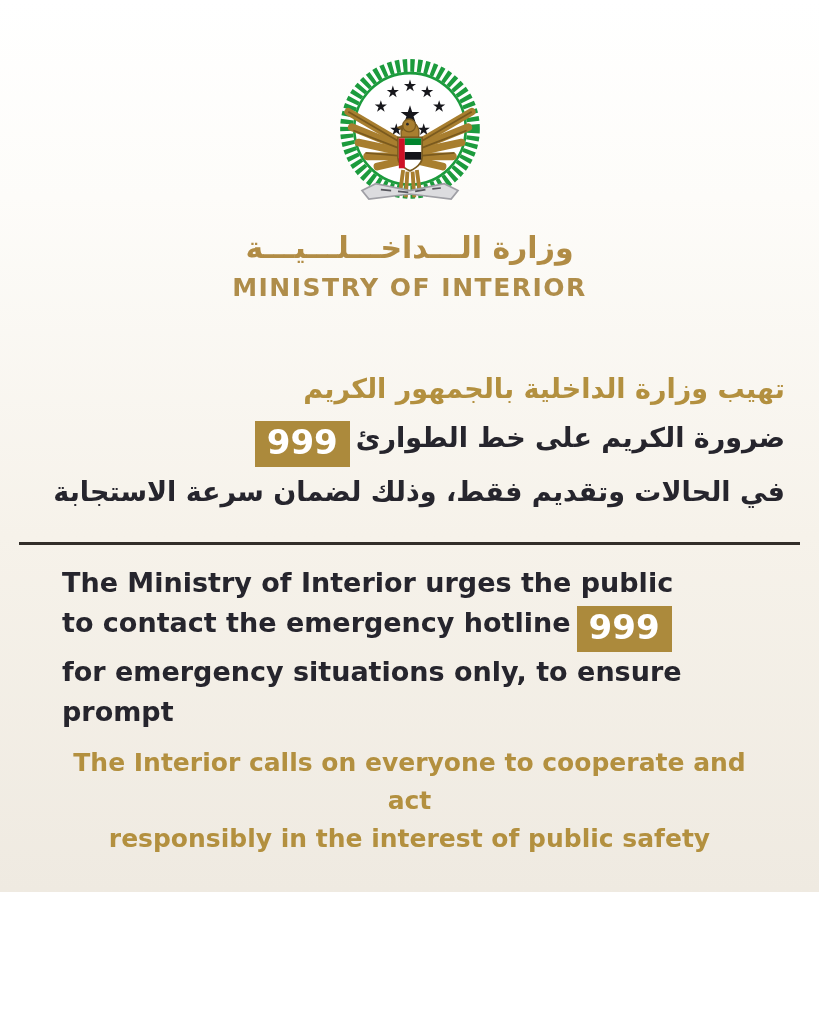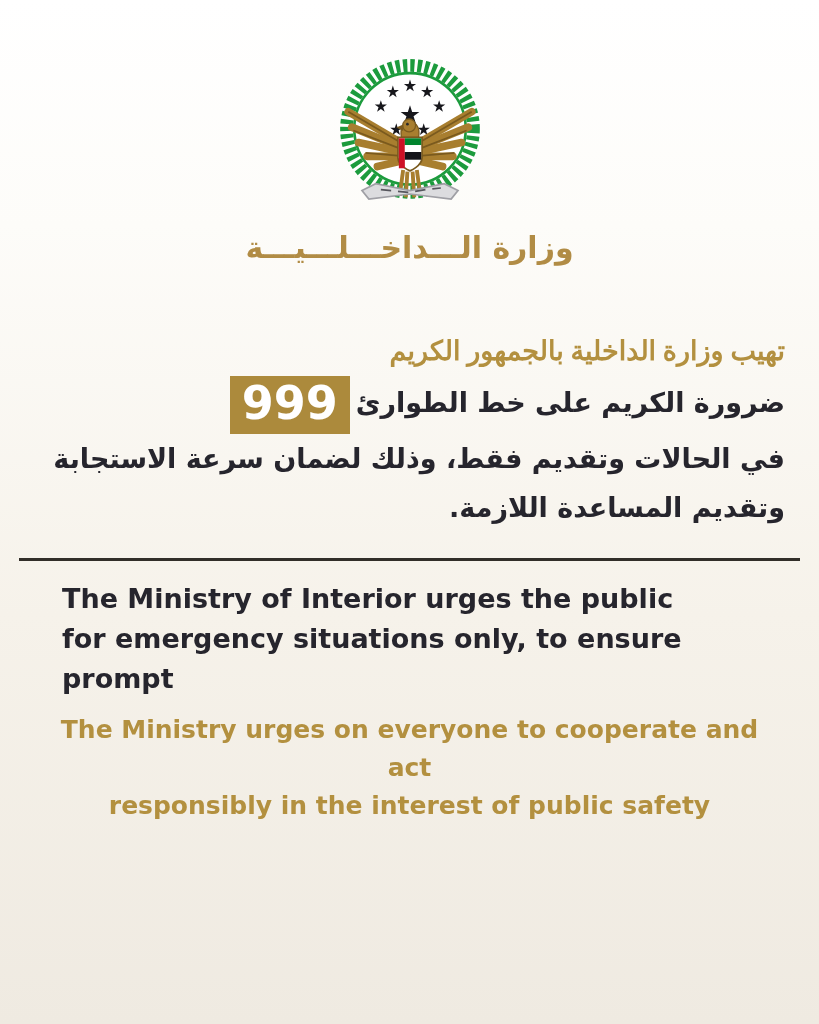--- a/index.html
+++ b/index.html
@@ -1,44 +1,44 @@
 <!DOCTYPE html>
 <html lang="en"><head>
 <meta charset="utf-8">
 <style>
   html,body{margin:0;padding:0;}
   body{
     width:819px;height:1024px;overflow:hidden;
     font-family:"DejaVu Sans","Liberation Sans",sans-serif;
   }
   .poster{
-    position:relative;width:819px;height:1024px;
+    position:relative;width:819px;height:892px;
     background:linear-gradient(180deg,#FFFFFF 0%,#FDFCF9 22%,#F6F2EA 60%,#EFEAE1 100%);
   }
   
   .emblem-wrap{padding-top:50px;display:flex;justify-content:center;}
   .emblem-wrap svg{display:block;}
   .arabic-title{
     margin-top:12px;text-align:center;direction:rtl;
     color:#B18C45;font-size:30px;font-weight:bold;letter-spacing:1px;
   }
   .english-title{
     margin-top:8px;text-align:center;
     color:#AF8D4A;font-size:25px;font-weight:bold;letter-spacing:1.5px;
   }
   
   .arabic-block{
     margin-top:62px;padding:0 34px 0 30px;direction:rtl;text-align:right;
     font-size:27px;font-weight:bold;line-height:49px;color:#26252D;
   }
-  .arabic-block .gold{color:#B3903F;font-family:Liberation Serif, serif;}
+  .arabic-block .gold{color:#B3903F;}
   
   .badge{
     display:inline-block;background:#AC8A3C;color:#FFFFFF;
-    font-weight:bold;font-size:46px;line-height:1;
+    font-weight:bold;font-size:34px;line-height:1;
     padding:4px 12px 8px;margin:0 6px;vertical-align:-7px;
   }
   
   .divider{margin:26px 19px 0 19px;border:none;border-top:3px solid #322E29;}
   
   .english-block{
     margin-top:18px;padding-left:62px;padding-right:52px;
     font-size:27px;font-weight:bold;line-height:40px;color:#26252D;
     text-align:left;
   }
@@ -130,35 +130,38 @@
           <line x1="66" y1="163" x2="78" y2="164"></line>
           <line x1="86" y1="165" x2="98" y2="166"></line>
           <line x1="106" y1="165" x2="118" y2="163"></line>
           <line x1="126" y1="162" x2="136" y2="161"></line>
         </g>
       </g>
     </svg>
   </div>
 
   <div class="arabic-title">وزارة الـــداخـــلـــيـــة</div>
+  <div class="english-title">MINISTRY OF INTERIOR</div>
 
   <div class="arabic-block">
     <div class="gold">تهيب وزارة الداخلية بالجمهور الكريم</div>
     <div>
       <span>ضرورة الكريم على خط الطوارئ</span><span class="badge">999</span>
     </div>
     <div>في الحالات وتقديم فقط، وذلك لضمان سرعة الاستجابة</div>
-    <div>وتقديم المساعدة اللازمة.</div>
   </div>
 
   <hr class="divider">
 
   <div class="english-block">
     <div>The Ministry of Interior urges the public</div>
+    <div>
+      <span>to contact the emergency hotline</span><span class="badge">999</span>
+    </div>
     <div>for emergency situations only, to ensure prompt</div>
   </div>
 
   <div class="gold-note">
-    <div>The Ministry urges on everyone to cooperate and act</div>
+    <div>The Interior calls on everyone to cooperate and act</div>
     <div>responsibly in the interest of public safety</div>
   </div>
 
 </div>
 
 </body></html>

